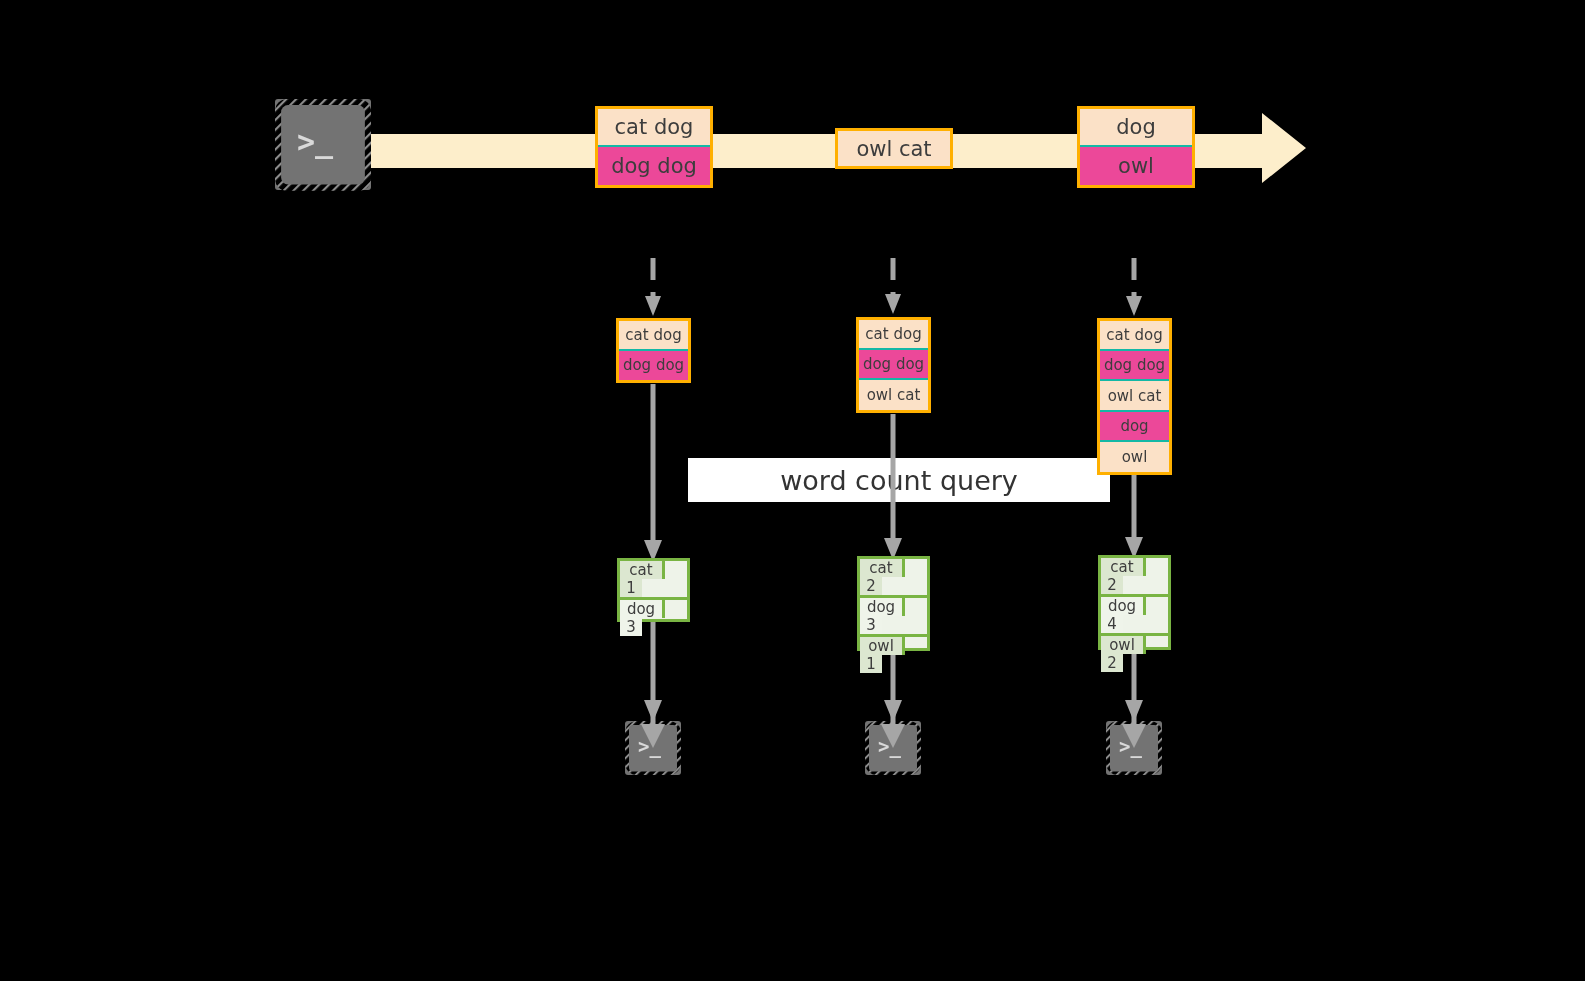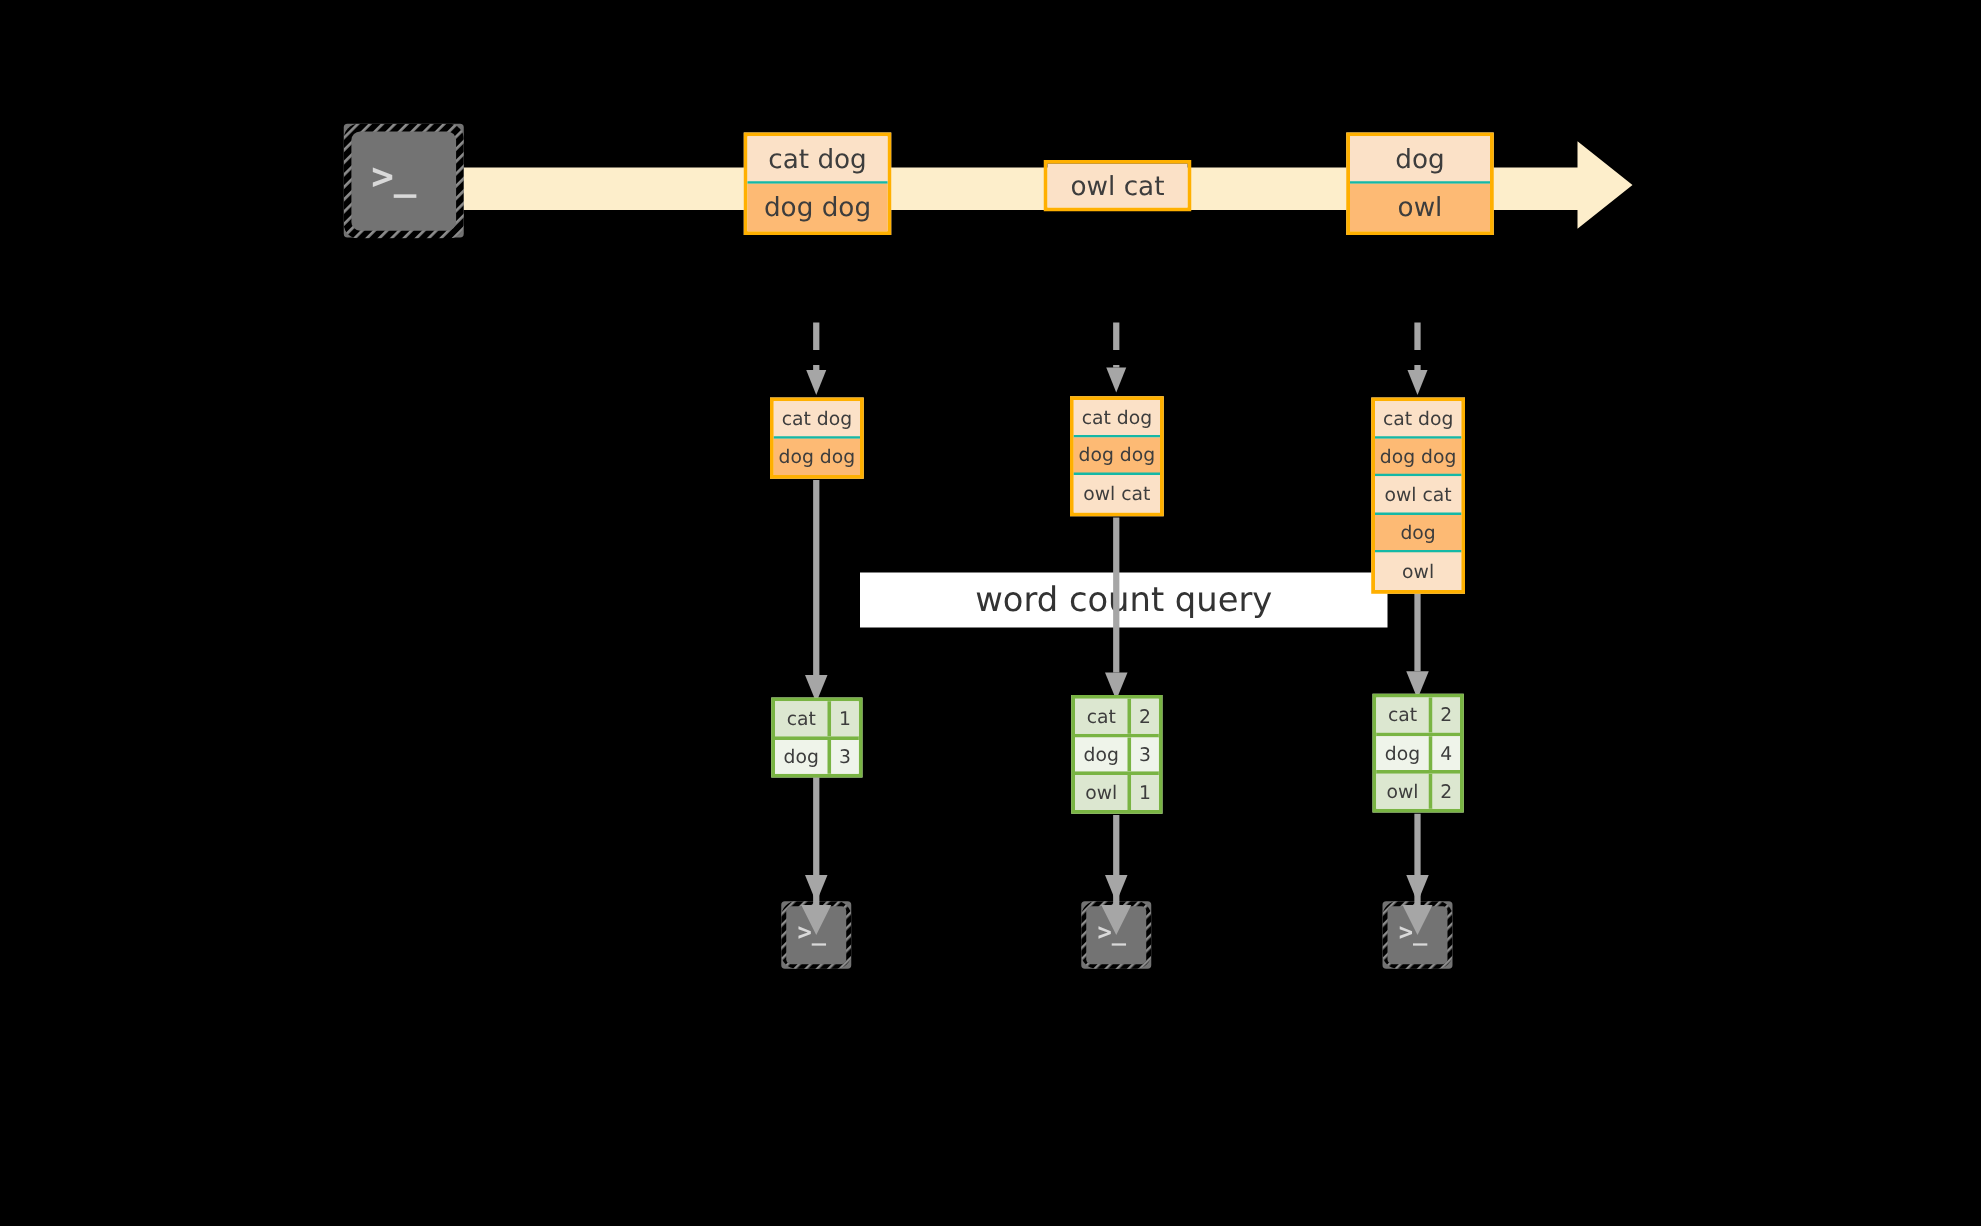--- a/index.html
+++ b/index.html
@@ -56,33 +56,33 @@
     display: flex;
     align-items: center;
     justify-content: center;
     color: #3d3d3d;
     white-space: nowrap;
     border-bottom: 2px solid #14b8a6;
     background: #fdf2e6;
   }
   .obox .cell:last-child { border-bottom: none; }
   .obox .cell.dark { background: #fbe1c7; }
-  .obox .cell.light { background: #fdba74; }
+  .obox .cell.light { background: #ec4899; }
 
   
   .gtable {
     position: absolute;
     border: 3px solid #79b443;
     display: flex;
     flex-direction: column;
     background: #eef3e9;
   }
   .gtable .grow {
     display: flex;
-    flex-direction: row;
+    flex-direction: column;
     border-bottom: 3px solid #79b443;
     flex: 1;
     justify-content: center;
   }
   .gtable .grow:last-child { border-bottom: none; }
   .gtable .gkey, .gtable .gval {
     display: flex;
     align-items: center;
     justify-content: center;
     color: #3d3d3d;

